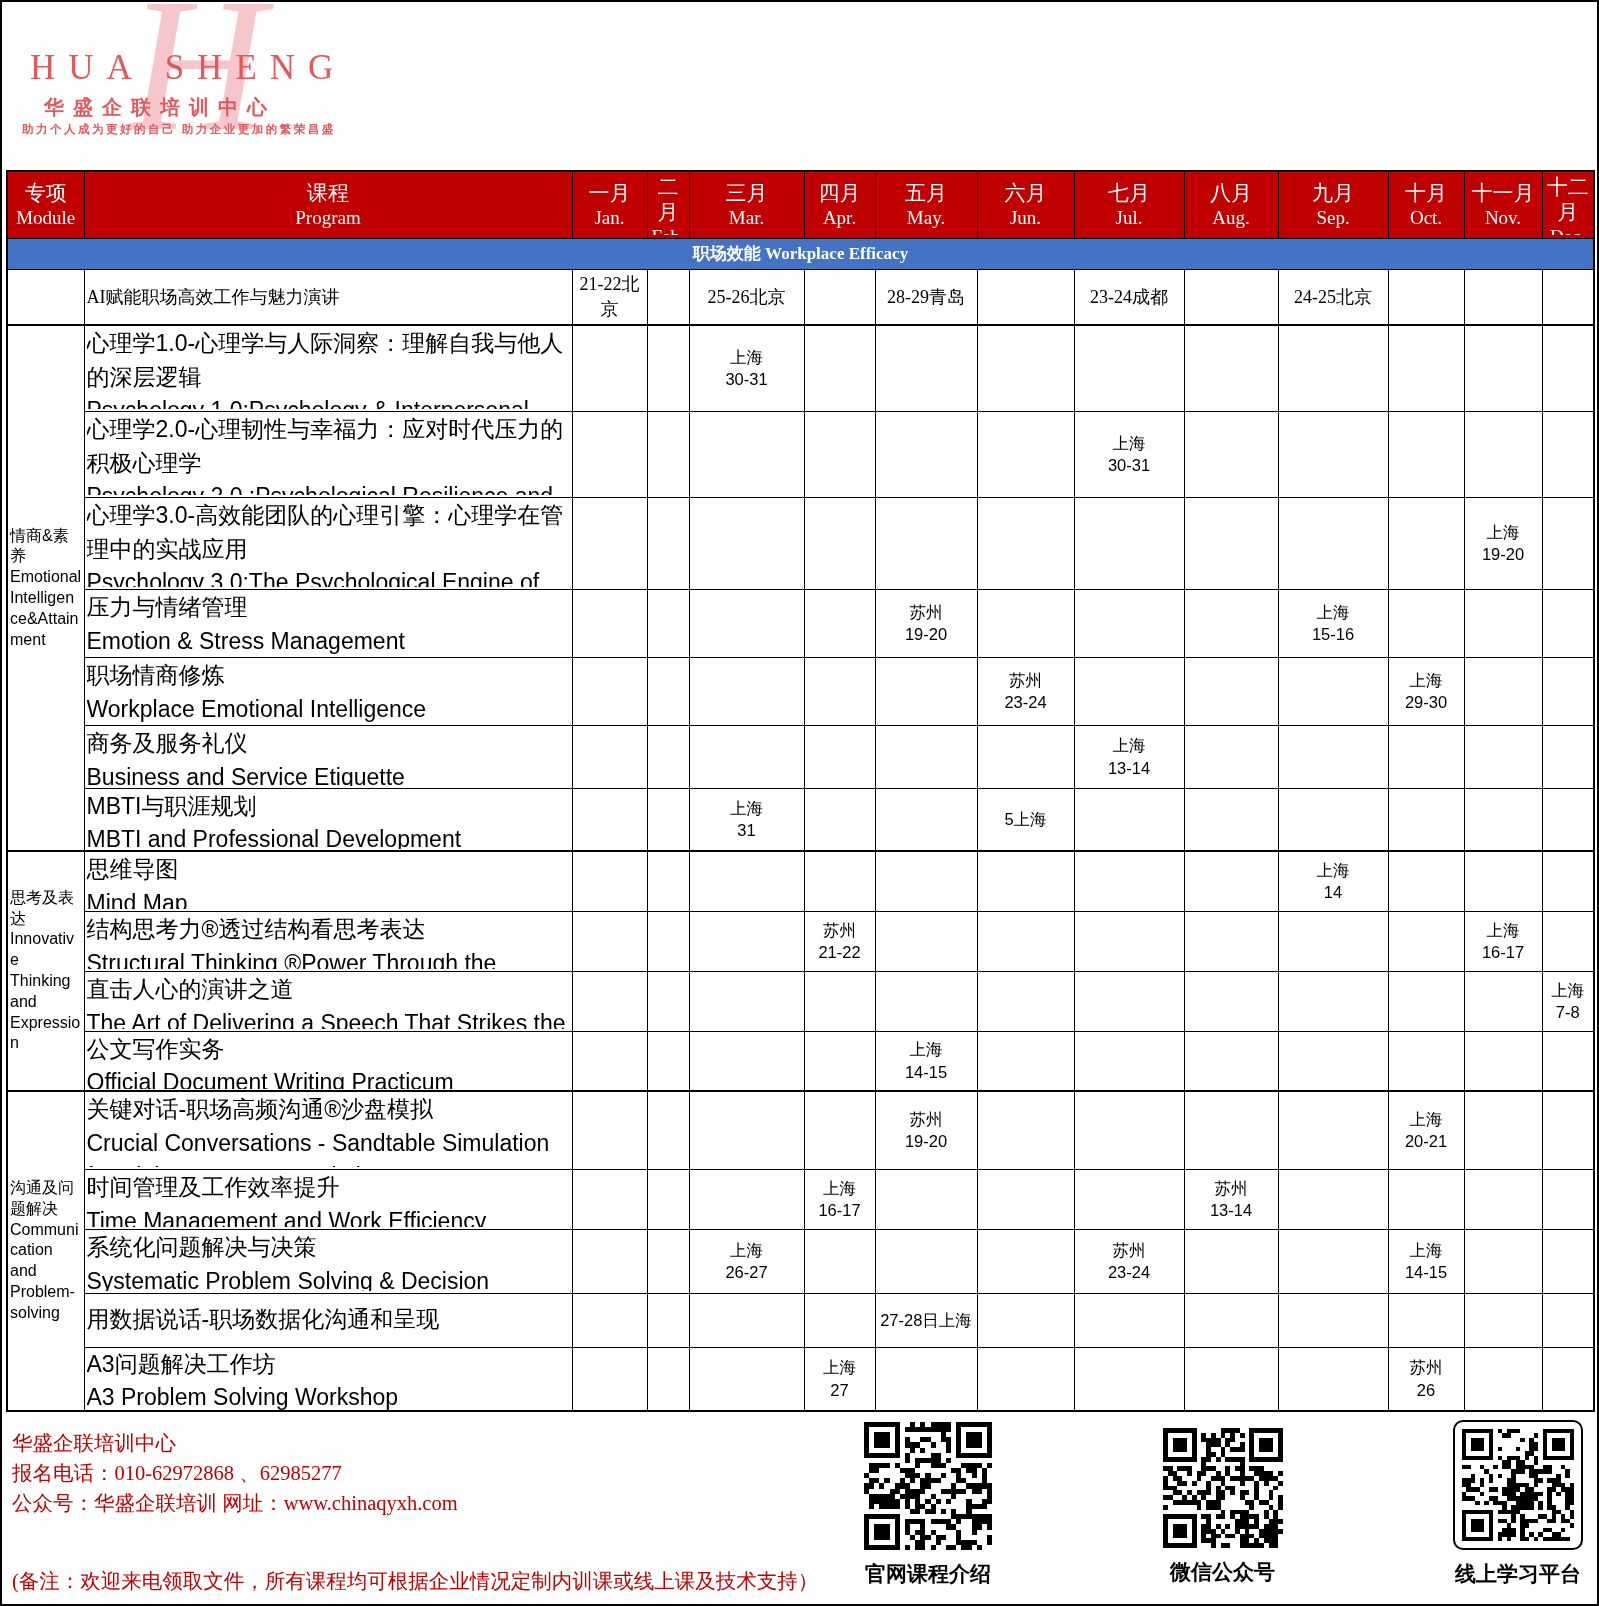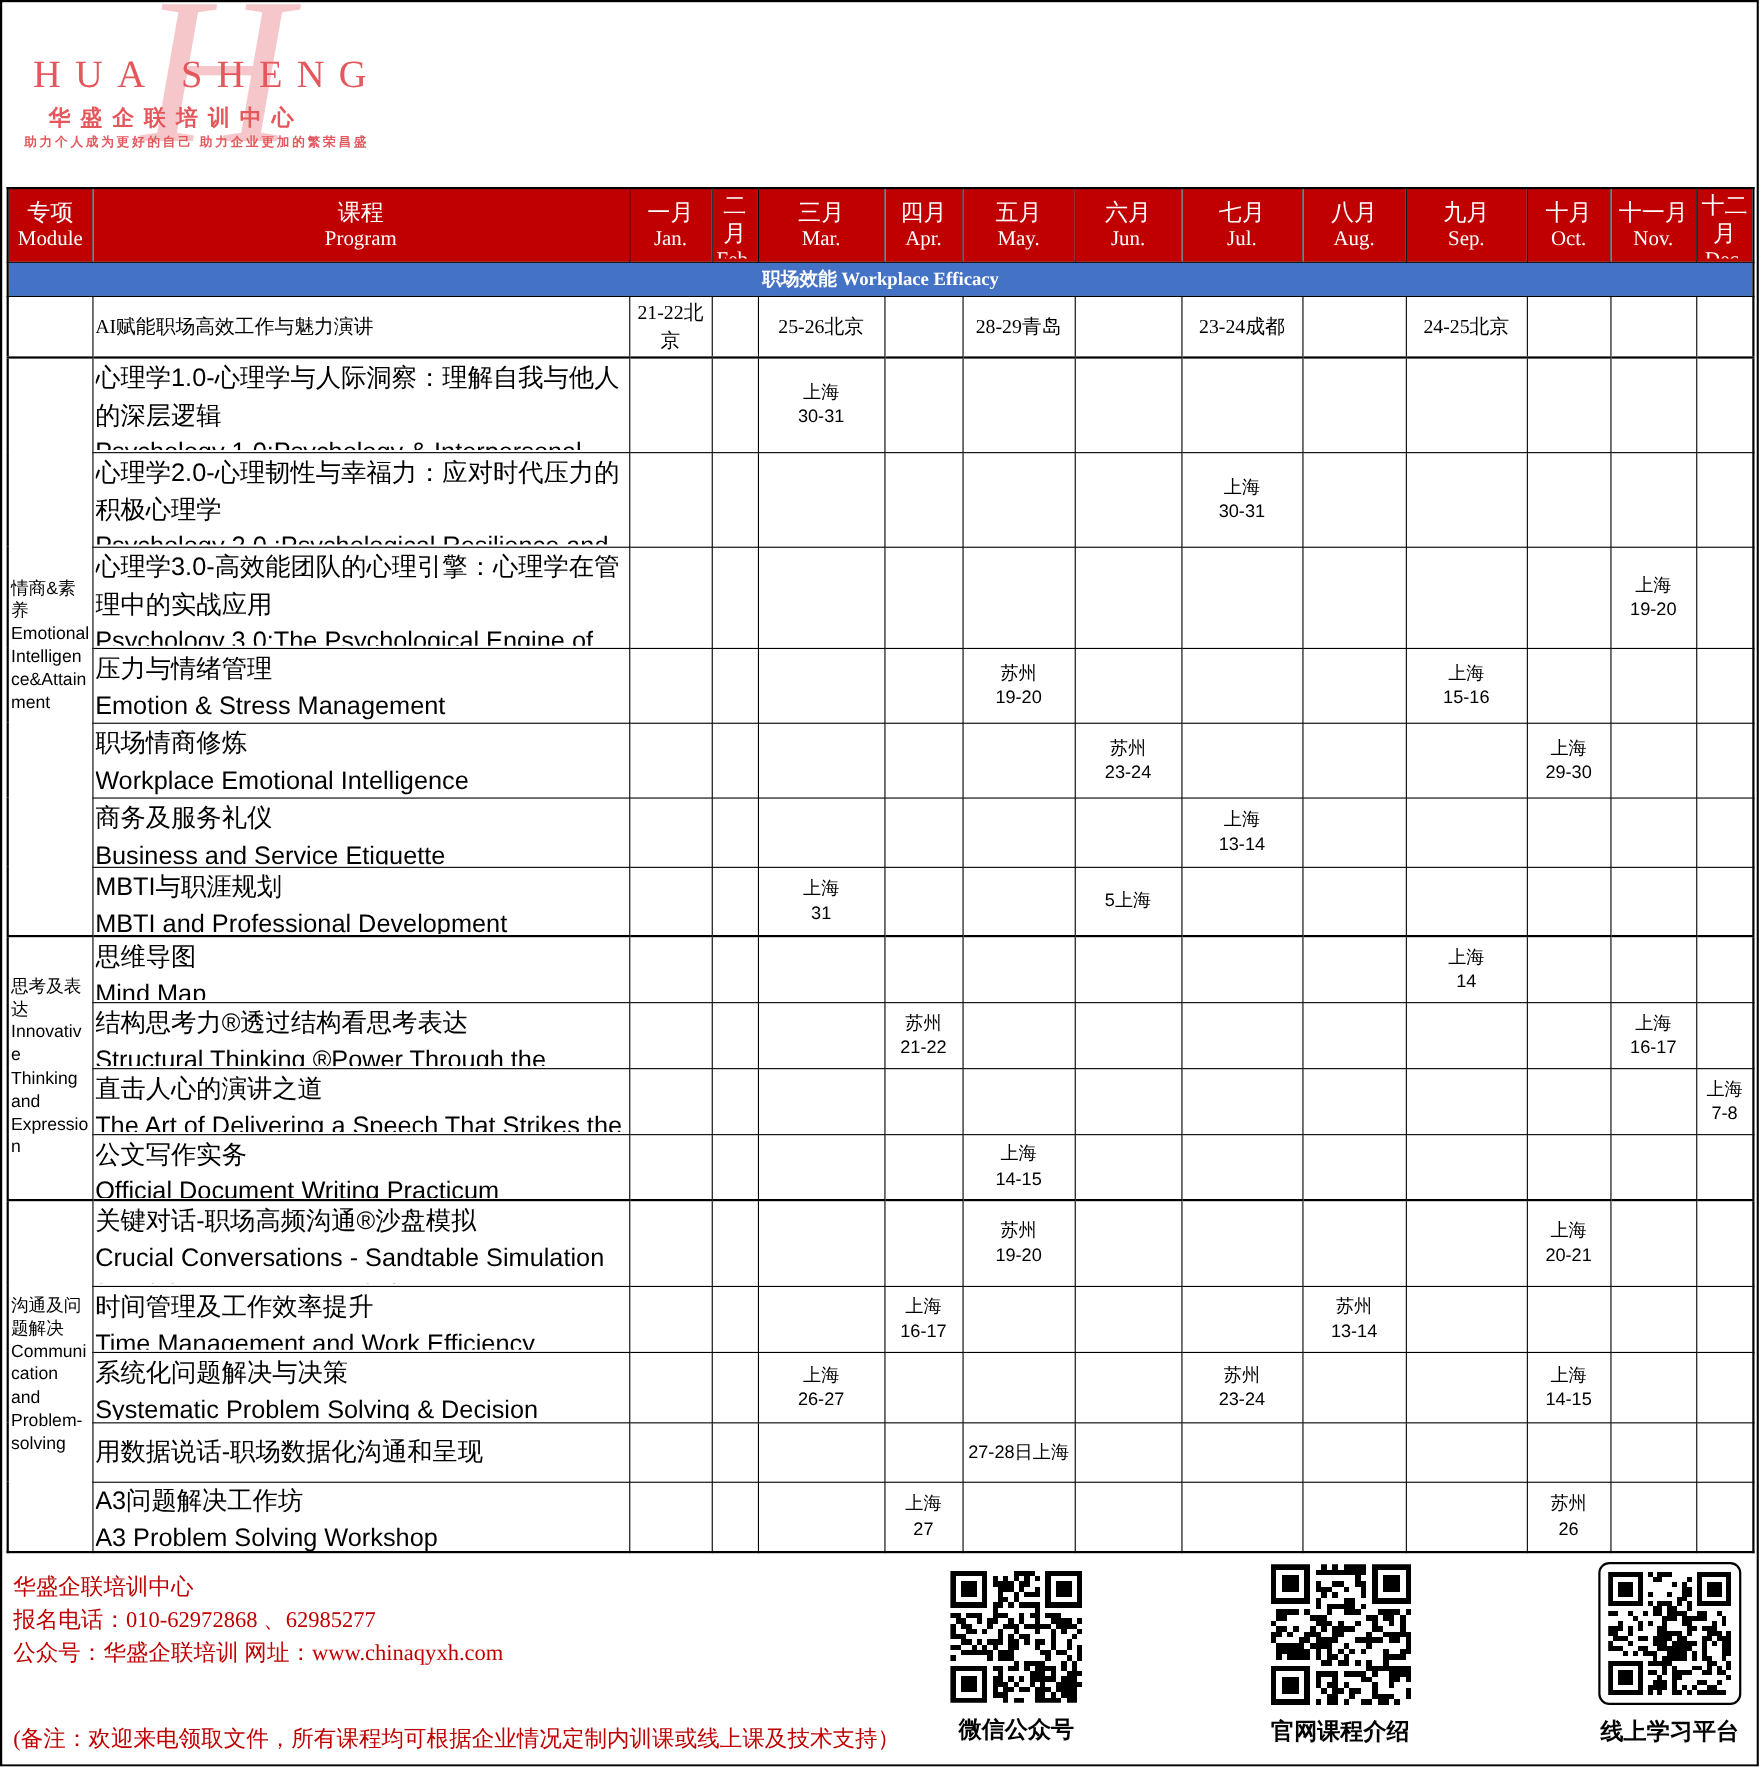--- a/index.html
+++ b/index.html
@@ -471,20 +471,251 @@
   </table>
 
   <div class="foot">
     <div class="foot-text">
       <div>华盛企联培训中心</div>
       <div>报名电话：010-62972868 、62985277</div>
       <div>公众号：华盛企联培训 网址：www.chinaqyxh.com</div>
       <div class="note">(备注：欢迎来电领取文件，所有课程均可根据企业情况定制内训课或线上课及技术支持）</div>
     </div>
     <div class="qrrow">
+      <div class="qrblk">
+        <div class="qr"><svg viewBox="0 0 25 25" width="100%" height="100%" shape-rendering="crispEdges">
+              <rect x="9" y="0" width="1" height="1" fill="#000"></rect>
+              <rect x="11" y="0" width="1" height="1" fill="#000"></rect>
+              <rect x="13" y="0" width="1" height="1" fill="#000"></rect>
+              <rect x="14" y="0" width="1" height="1" fill="#000"></rect>
+              <rect x="15" y="0" width="1" height="1" fill="#000"></rect>
+              <rect x="16" y="0" width="1" height="1" fill="#000"></rect>
+              <rect x="8" y="1" width="1" height="1" fill="#000"></rect>
+              <rect x="9" y="1" width="1" height="1" fill="#000"></rect>
+              <rect x="10" y="1" width="1" height="1" fill="#000"></rect>
+              <rect x="11" y="1" width="1" height="1" fill="#000"></rect>
+              <rect x="12" y="1" width="1" height="1" fill="#000"></rect>
+              <rect x="13" y="1" width="1" height="1" fill="#000"></rect>
+              <rect x="14" y="1" width="1" height="1" fill="#000"></rect>
+              <rect x="15" y="1" width="1" height="1" fill="#000"></rect>
+              <rect x="16" y="1" width="1" height="1" fill="#000"></rect>
+              <rect x="15" y="2" width="1" height="1" fill="#000"></rect>
+              <rect x="8" y="3" width="1" height="1" fill="#000"></rect>
+              <rect x="11" y="3" width="1" height="1" fill="#000"></rect>
+              <rect x="12" y="3" width="1" height="1" fill="#000"></rect>
+              <rect x="15" y="3" width="1" height="1" fill="#000"></rect>
+              <rect x="16" y="3" width="1" height="1" fill="#000"></rect>
+              <rect x="8" y="4" width="1" height="1" fill="#000"></rect>
+              <rect x="9" y="4" width="1" height="1" fill="#000"></rect>
+              <rect x="10" y="4" width="1" height="1" fill="#000"></rect>
+              <rect x="13" y="4" width="1" height="1" fill="#000"></rect>
+              <rect x="16" y="4" width="1" height="1" fill="#000"></rect>
+              <rect x="9" y="5" width="1" height="1" fill="#000"></rect>
+              <rect x="11" y="5" width="1" height="1" fill="#000"></rect>
+              <rect x="16" y="5" width="1" height="1" fill="#000"></rect>
+              <rect x="8" y="6" width="1" height="1" fill="#000"></rect>
+              <rect x="13" y="6" width="1" height="1" fill="#000"></rect>
+              <rect x="14" y="6" width="1" height="1" fill="#000"></rect>
+              <rect x="8" y="7" width="1" height="1" fill="#000"></rect>
+              <rect x="10" y="7" width="1" height="1" fill="#000"></rect>
+              <rect x="11" y="7" width="1" height="1" fill="#000"></rect>
+              <rect x="12" y="7" width="1" height="1" fill="#000"></rect>
+              <rect x="13" y="7" width="1" height="1" fill="#000"></rect>
+              <rect x="14" y="7" width="1" height="1" fill="#000"></rect>
+              <rect x="16" y="7" width="1" height="1" fill="#000"></rect>
+              <rect x="1" y="8" width="1" height="1" fill="#000"></rect>
+              <rect x="2" y="8" width="1" height="1" fill="#000"></rect>
+              <rect x="3" y="8" width="1" height="1" fill="#000"></rect>
+              <rect x="4" y="8" width="1" height="1" fill="#000"></rect>
+              <rect x="6" y="8" width="1" height="1" fill="#000"></rect>
+              <rect x="10" y="8" width="1" height="1" fill="#000"></rect>
+              <rect x="13" y="8" width="1" height="1" fill="#000"></rect>
+              <rect x="14" y="8" width="1" height="1" fill="#000"></rect>
+              <rect x="15" y="8" width="1" height="1" fill="#000"></rect>
+              <rect x="19" y="8" width="1" height="1" fill="#000"></rect>
+              <rect x="20" y="8" width="1" height="1" fill="#000"></rect>
+              <rect x="21" y="8" width="1" height="1" fill="#000"></rect>
+              <rect x="22" y="8" width="1" height="1" fill="#000"></rect>
+              <rect x="24" y="8" width="1" height="1" fill="#000"></rect>
+              <rect x="1" y="9" width="1" height="1" fill="#000"></rect>
+              <rect x="2" y="9" width="1" height="1" fill="#000"></rect>
+              <rect x="7" y="9" width="1" height="1" fill="#000"></rect>
+              <rect x="8" y="9" width="1" height="1" fill="#000"></rect>
+              <rect x="9" y="9" width="1" height="1" fill="#000"></rect>
+              <rect x="17" y="9" width="1" height="1" fill="#000"></rect>
+              <rect x="18" y="9" width="1" height="1" fill="#000"></rect>
+              <rect x="20" y="9" width="1" height="1" fill="#000"></rect>
+              <rect x="21" y="9" width="1" height="1" fill="#000"></rect>
+              <rect x="23" y="9" width="1" height="1" fill="#000"></rect>
+              <rect x="0" y="10" width="1" height="1" fill="#000"></rect>
+              <rect x="8" y="10" width="1" height="1" fill="#000"></rect>
+              <rect x="9" y="10" width="1" height="1" fill="#000"></rect>
+              <rect x="10" y="10" width="1" height="1" fill="#000"></rect>
+              <rect x="12" y="10" width="1" height="1" fill="#000"></rect>
+              <rect x="15" y="10" width="1" height="1" fill="#000"></rect>
+              <rect x="18" y="10" width="1" height="1" fill="#000"></rect>
+              <rect x="21" y="10" width="1" height="1" fill="#000"></rect>
+              <rect x="23" y="10" width="1" height="1" fill="#000"></rect>
+              <rect x="1" y="11" width="1" height="1" fill="#000"></rect>
+              <rect x="2" y="11" width="1" height="1" fill="#000"></rect>
+              <rect x="4" y="11" width="1" height="1" fill="#000"></rect>
+              <rect x="7" y="11" width="1" height="1" fill="#000"></rect>
+              <rect x="9" y="11" width="1" height="1" fill="#000"></rect>
+              <rect x="11" y="11" width="1" height="1" fill="#000"></rect>
+              <rect x="12" y="11" width="1" height="1" fill="#000"></rect>
+              <rect x="13" y="11" width="1" height="1" fill="#000"></rect>
+              <rect x="14" y="11" width="1" height="1" fill="#000"></rect>
+              <rect x="18" y="11" width="1" height="1" fill="#000"></rect>
+              <rect x="19" y="11" width="1" height="1" fill="#000"></rect>
+              <rect x="23" y="11" width="1" height="1" fill="#000"></rect>
+              <rect x="0" y="12" width="1" height="1" fill="#000"></rect>
+              <rect x="1" y="12" width="1" height="1" fill="#000"></rect>
+              <rect x="3" y="12" width="1" height="1" fill="#000"></rect>
+              <rect x="6" y="12" width="1" height="1" fill="#000"></rect>
+              <rect x="7" y="12" width="1" height="1" fill="#000"></rect>
+              <rect x="8" y="12" width="1" height="1" fill="#000"></rect>
+              <rect x="11" y="12" width="1" height="1" fill="#000"></rect>
+              <rect x="12" y="12" width="1" height="1" fill="#000"></rect>
+              <rect x="17" y="12" width="1" height="1" fill="#000"></rect>
+              <rect x="20" y="12" width="1" height="1" fill="#000"></rect>
+              <rect x="21" y="12" width="1" height="1" fill="#000"></rect>
+              <rect x="22" y="12" width="1" height="1" fill="#000"></rect>
+              <rect x="23" y="12" width="1" height="1" fill="#000"></rect>
+              <rect x="24" y="12" width="1" height="1" fill="#000"></rect>
+              <rect x="0" y="13" width="1" height="1" fill="#000"></rect>
+              <rect x="5" y="13" width="1" height="1" fill="#000"></rect>
+              <rect x="6" y="13" width="1" height="1" fill="#000"></rect>
+              <rect x="8" y="13" width="1" height="1" fill="#000"></rect>
+              <rect x="9" y="13" width="1" height="1" fill="#000"></rect>
+              <rect x="10" y="13" width="1" height="1" fill="#000"></rect>
+              <rect x="11" y="13" width="1" height="1" fill="#000"></rect>
+              <rect x="15" y="13" width="1" height="1" fill="#000"></rect>
+              <rect x="16" y="13" width="1" height="1" fill="#000"></rect>
+              <rect x="17" y="13" width="1" height="1" fill="#000"></rect>
+              <rect x="18" y="13" width="1" height="1" fill="#000"></rect>
+              <rect x="19" y="13" width="1" height="1" fill="#000"></rect>
+              <rect x="21" y="13" width="1" height="1" fill="#000"></rect>
+              <rect x="22" y="13" width="1" height="1" fill="#000"></rect>
+              <rect x="24" y="13" width="1" height="1" fill="#000"></rect>
+              <rect x="1" y="14" width="1" height="1" fill="#000"></rect>
+              <rect x="2" y="14" width="1" height="1" fill="#000"></rect>
+              <rect x="3" y="14" width="1" height="1" fill="#000"></rect>
+              <rect x="4" y="14" width="1" height="1" fill="#000"></rect>
+              <rect x="5" y="14" width="1" height="1" fill="#000"></rect>
+              <rect x="7" y="14" width="1" height="1" fill="#000"></rect>
+              <rect x="8" y="14" width="1" height="1" fill="#000"></rect>
+              <rect x="9" y="14" width="1" height="1" fill="#000"></rect>
+              <rect x="10" y="14" width="1" height="1" fill="#000"></rect>
+              <rect x="13" y="14" width="1" height="1" fill="#000"></rect>
+              <rect x="17" y="14" width="1" height="1" fill="#000"></rect>
+              <rect x="24" y="14" width="1" height="1" fill="#000"></rect>
+              <rect x="1" y="15" width="1" height="1" fill="#000"></rect>
+              <rect x="2" y="15" width="1" height="1" fill="#000"></rect>
+              <rect x="3" y="15" width="1" height="1" fill="#000"></rect>
+              <rect x="4" y="15" width="1" height="1" fill="#000"></rect>
+              <rect x="5" y="15" width="1" height="1" fill="#000"></rect>
+              <rect x="6" y="15" width="1" height="1" fill="#000"></rect>
+              <rect x="8" y="15" width="1" height="1" fill="#000"></rect>
+              <rect x="10" y="15" width="1" height="1" fill="#000"></rect>
+              <rect x="12" y="15" width="1" height="1" fill="#000"></rect>
+              <rect x="14" y="15" width="1" height="1" fill="#000"></rect>
+              <rect x="16" y="15" width="1" height="1" fill="#000"></rect>
+              <rect x="20" y="15" width="1" height="1" fill="#000"></rect>
+              <rect x="23" y="15" width="1" height="1" fill="#000"></rect>
+              <rect x="24" y="15" width="1" height="1" fill="#000"></rect>
+              <rect x="1" y="16" width="1" height="1" fill="#000"></rect>
+              <rect x="3" y="16" width="1" height="1" fill="#000"></rect>
+              <rect x="4" y="16" width="1" height="1" fill="#000"></rect>
+              <rect x="5" y="16" width="1" height="1" fill="#000"></rect>
+              <rect x="6" y="16" width="1" height="1" fill="#000"></rect>
+              <rect x="8" y="16" width="1" height="1" fill="#000"></rect>
+              <rect x="10" y="16" width="1" height="1" fill="#000"></rect>
+              <rect x="11" y="16" width="1" height="1" fill="#000"></rect>
+              <rect x="13" y="16" width="1" height="1" fill="#000"></rect>
+              <rect x="20" y="16" width="1" height="1" fill="#000"></rect>
+              <rect x="21" y="16" width="1" height="1" fill="#000"></rect>
+              <rect x="22" y="16" width="1" height="1" fill="#000"></rect>
+              <rect x="23" y="16" width="1" height="1" fill="#000"></rect>
+              <rect x="9" y="17" width="1" height="1" fill="#000"></rect>
+              <rect x="10" y="17" width="1" height="1" fill="#000"></rect>
+              <rect x="12" y="17" width="1" height="1" fill="#000"></rect>
+              <rect x="13" y="17" width="1" height="1" fill="#000"></rect>
+              <rect x="15" y="17" width="1" height="1" fill="#000"></rect>
+              <rect x="17" y="17" width="1" height="1" fill="#000"></rect>
+              <rect x="20" y="17" width="1" height="1" fill="#000"></rect>
+              <rect x="17" y="18" width="1" height="1" fill="#000"></rect>
+              <rect x="18" y="18" width="1" height="1" fill="#000"></rect>
+              <rect x="19" y="18" width="1" height="1" fill="#000"></rect>
+              <rect x="20" y="18" width="1" height="1" fill="#000"></rect>
+              <rect x="21" y="18" width="1" height="1" fill="#000"></rect>
+              <rect x="22" y="18" width="1" height="1" fill="#000"></rect>
+              <rect x="23" y="18" width="1" height="1" fill="#000"></rect>
+              <rect x="24" y="18" width="1" height="1" fill="#000"></rect>
+              <rect x="8" y="19" width="1" height="1" fill="#000"></rect>
+              <rect x="9" y="19" width="1" height="1" fill="#000"></rect>
+              <rect x="10" y="19" width="1" height="1" fill="#000"></rect>
+              <rect x="11" y="19" width="1" height="1" fill="#000"></rect>
+              <rect x="13" y="19" width="1" height="1" fill="#000"></rect>
+              <rect x="14" y="19" width="1" height="1" fill="#000"></rect>
+              <rect x="15" y="19" width="1" height="1" fill="#000"></rect>
+              <rect x="16" y="19" width="1" height="1" fill="#000"></rect>
+              <rect x="18" y="19" width="1" height="1" fill="#000"></rect>
+              <rect x="21" y="19" width="1" height="1" fill="#000"></rect>
+              <rect x="22" y="19" width="1" height="1" fill="#000"></rect>
+              <rect x="23" y="19" width="1" height="1" fill="#000"></rect>
+              <rect x="24" y="19" width="1" height="1" fill="#000"></rect>
+              <rect x="8" y="20" width="1" height="1" fill="#000"></rect>
+              <rect x="11" y="20" width="1" height="1" fill="#000"></rect>
+              <rect x="16" y="20" width="1" height="1" fill="#000"></rect>
+              <rect x="17" y="20" width="1" height="1" fill="#000"></rect>
+              <rect x="21" y="20" width="1" height="1" fill="#000"></rect>
+              <rect x="22" y="20" width="1" height="1" fill="#000"></rect>
+              <rect x="24" y="20" width="1" height="1" fill="#000"></rect>
+              <rect x="8" y="21" width="1" height="1" fill="#000"></rect>
+              <rect x="10" y="21" width="1" height="1" fill="#000"></rect>
+              <rect x="11" y="21" width="1" height="1" fill="#000"></rect>
+              <rect x="13" y="21" width="1" height="1" fill="#000"></rect>
+              <rect x="18" y="21" width="1" height="1" fill="#000"></rect>
+              <rect x="21" y="21" width="1" height="1" fill="#000"></rect>
+              <rect x="9" y="22" width="1" height="1" fill="#000"></rect>
+              <rect x="11" y="22" width="1" height="1" fill="#000"></rect>
+              <rect x="12" y="22" width="1" height="1" fill="#000"></rect>
+              <rect x="14" y="22" width="1" height="1" fill="#000"></rect>
+              <rect x="15" y="22" width="1" height="1" fill="#000"></rect>
+              <rect x="18" y="22" width="1" height="1" fill="#000"></rect>
+              <rect x="24" y="22" width="1" height="1" fill="#000"></rect>
+              <rect x="10" y="23" width="1" height="1" fill="#000"></rect>
+              <rect x="11" y="23" width="1" height="1" fill="#000"></rect>
+              <rect x="14" y="23" width="1" height="1" fill="#000"></rect>
+              <rect x="18" y="23" width="1" height="1" fill="#000"></rect>
+              <rect x="19" y="23" width="1" height="1" fill="#000"></rect>
+              <rect x="20" y="23" width="1" height="1" fill="#000"></rect>
+              <rect x="21" y="23" width="1" height="1" fill="#000"></rect>
+              <rect x="24" y="23" width="1" height="1" fill="#000"></rect>
+              <rect x="8" y="24" width="1" height="1" fill="#000"></rect>
+              <rect x="10" y="24" width="1" height="1" fill="#000"></rect>
+              <rect x="11" y="24" width="1" height="1" fill="#000"></rect>
+              <rect x="13" y="24" width="1" height="1" fill="#000"></rect>
+              <rect x="16" y="24" width="1" height="1" fill="#000"></rect>
+              <rect x="17" y="24" width="1" height="1" fill="#000"></rect>
+              <rect x="19" y="24" width="1" height="1" fill="#000"></rect>
+              <rect x="20" y="24" width="1" height="1" fill="#000"></rect>
+              <rect x="22" y="24" width="1" height="1" fill="#000"></rect>
+              <rect x="0" y="0" width="7" height="7" fill="#000"></rect>
+              <rect x="1" y="1" width="5" height="5" fill="#fff"></rect>
+              <rect x="2" y="2" width="3" height="3" fill="#000"></rect>
+              <rect x="18" y="0" width="7" height="7" fill="#000"></rect>
+              <rect x="19" y="1" width="5" height="5" fill="#fff"></rect>
+              <rect x="20" y="2" width="3" height="3" fill="#000"></rect>
+              <rect x="0" y="18" width="7" height="7" fill="#000"></rect>
+              <rect x="1" y="19" width="5" height="5" fill="#fff"></rect>
+              <rect x="2" y="20" width="3" height="3" fill="#000"></rect>
+            </svg></div>
+        <div class="qrlabel">官网课程介绍</div>
+      </div>
       <div class="qrblk small">
         <div class="qr"><svg viewBox="0 0 25 25" width="100%" height="100%" shape-rendering="crispEdges">
               <rect x="12" y="0" width="1" height="1" fill="#000"></rect>
               <rect x="13" y="0" width="1" height="1" fill="#000"></rect>
               <rect x="14" y="0" width="1" height="1" fill="#000"></rect>
               <rect x="15" y="0" width="1" height="1" fill="#000"></rect>
               <rect x="8" y="1" width="1" height="1" fill="#000"></rect>
               <rect x="10" y="1" width="1" height="1" fill="#000"></rect>
               <rect x="12" y="1" width="1" height="1" fill="#000"></rect>
               <rect x="14" y="1" width="1" height="1" fill="#000"></rect>
@@ -711,251 +942,20 @@
               <rect x="18" y="0" width="7" height="7" fill="#000"></rect>
               <rect x="19" y="1" width="5" height="5" fill="#fff"></rect>
               <rect x="20" y="2" width="3" height="3" fill="#000"></rect>
               <rect x="0" y="18" width="7" height="7" fill="#000"></rect>
               <rect x="1" y="19" width="5" height="5" fill="#fff"></rect>
               <rect x="2" y="20" width="3" height="3" fill="#000"></rect>
             </svg></div>
         <div class="qrlabel">微信公众号</div>
       </div>
       <div class="qrblk">
-        <div class="qr"><svg viewBox="0 0 25 25" width="100%" height="100%" shape-rendering="crispEdges">
-              <rect x="9" y="0" width="1" height="1" fill="#000"></rect>
-              <rect x="11" y="0" width="1" height="1" fill="#000"></rect>
-              <rect x="13" y="0" width="1" height="1" fill="#000"></rect>
-              <rect x="14" y="0" width="1" height="1" fill="#000"></rect>
-              <rect x="15" y="0" width="1" height="1" fill="#000"></rect>
-              <rect x="16" y="0" width="1" height="1" fill="#000"></rect>
-              <rect x="8" y="1" width="1" height="1" fill="#000"></rect>
-              <rect x="9" y="1" width="1" height="1" fill="#000"></rect>
-              <rect x="10" y="1" width="1" height="1" fill="#000"></rect>
-              <rect x="11" y="1" width="1" height="1" fill="#000"></rect>
-              <rect x="12" y="1" width="1" height="1" fill="#000"></rect>
-              <rect x="13" y="1" width="1" height="1" fill="#000"></rect>
-              <rect x="14" y="1" width="1" height="1" fill="#000"></rect>
-              <rect x="15" y="1" width="1" height="1" fill="#000"></rect>
-              <rect x="16" y="1" width="1" height="1" fill="#000"></rect>
-              <rect x="15" y="2" width="1" height="1" fill="#000"></rect>
-              <rect x="8" y="3" width="1" height="1" fill="#000"></rect>
-              <rect x="11" y="3" width="1" height="1" fill="#000"></rect>
-              <rect x="12" y="3" width="1" height="1" fill="#000"></rect>
-              <rect x="15" y="3" width="1" height="1" fill="#000"></rect>
-              <rect x="16" y="3" width="1" height="1" fill="#000"></rect>
-              <rect x="8" y="4" width="1" height="1" fill="#000"></rect>
-              <rect x="9" y="4" width="1" height="1" fill="#000"></rect>
-              <rect x="10" y="4" width="1" height="1" fill="#000"></rect>
-              <rect x="13" y="4" width="1" height="1" fill="#000"></rect>
-              <rect x="16" y="4" width="1" height="1" fill="#000"></rect>
-              <rect x="9" y="5" width="1" height="1" fill="#000"></rect>
-              <rect x="11" y="5" width="1" height="1" fill="#000"></rect>
-              <rect x="16" y="5" width="1" height="1" fill="#000"></rect>
-              <rect x="8" y="6" width="1" height="1" fill="#000"></rect>
-              <rect x="13" y="6" width="1" height="1" fill="#000"></rect>
-              <rect x="14" y="6" width="1" height="1" fill="#000"></rect>
-              <rect x="8" y="7" width="1" height="1" fill="#000"></rect>
-              <rect x="10" y="7" width="1" height="1" fill="#000"></rect>
-              <rect x="11" y="7" width="1" height="1" fill="#000"></rect>
-              <rect x="12" y="7" width="1" height="1" fill="#000"></rect>
-              <rect x="13" y="7" width="1" height="1" fill="#000"></rect>
-              <rect x="14" y="7" width="1" height="1" fill="#000"></rect>
-              <rect x="16" y="7" width="1" height="1" fill="#000"></rect>
-              <rect x="1" y="8" width="1" height="1" fill="#000"></rect>
-              <rect x="2" y="8" width="1" height="1" fill="#000"></rect>
-              <rect x="3" y="8" width="1" height="1" fill="#000"></rect>
-              <rect x="4" y="8" width="1" height="1" fill="#000"></rect>
-              <rect x="6" y="8" width="1" height="1" fill="#000"></rect>
-              <rect x="10" y="8" width="1" height="1" fill="#000"></rect>
-              <rect x="13" y="8" width="1" height="1" fill="#000"></rect>
-              <rect x="14" y="8" width="1" height="1" fill="#000"></rect>
-              <rect x="15" y="8" width="1" height="1" fill="#000"></rect>
-              <rect x="19" y="8" width="1" height="1" fill="#000"></rect>
-              <rect x="20" y="8" width="1" height="1" fill="#000"></rect>
-              <rect x="21" y="8" width="1" height="1" fill="#000"></rect>
-              <rect x="22" y="8" width="1" height="1" fill="#000"></rect>
-              <rect x="24" y="8" width="1" height="1" fill="#000"></rect>
-              <rect x="1" y="9" width="1" height="1" fill="#000"></rect>
-              <rect x="2" y="9" width="1" height="1" fill="#000"></rect>
-              <rect x="7" y="9" width="1" height="1" fill="#000"></rect>
-              <rect x="8" y="9" width="1" height="1" fill="#000"></rect>
-              <rect x="9" y="9" width="1" height="1" fill="#000"></rect>
-              <rect x="17" y="9" width="1" height="1" fill="#000"></rect>
-              <rect x="18" y="9" width="1" height="1" fill="#000"></rect>
-              <rect x="20" y="9" width="1" height="1" fill="#000"></rect>
-              <rect x="21" y="9" width="1" height="1" fill="#000"></rect>
-              <rect x="23" y="9" width="1" height="1" fill="#000"></rect>
-              <rect x="0" y="10" width="1" height="1" fill="#000"></rect>
-              <rect x="8" y="10" width="1" height="1" fill="#000"></rect>
-              <rect x="9" y="10" width="1" height="1" fill="#000"></rect>
-              <rect x="10" y="10" width="1" height="1" fill="#000"></rect>
-              <rect x="12" y="10" width="1" height="1" fill="#000"></rect>
-              <rect x="15" y="10" width="1" height="1" fill="#000"></rect>
-              <rect x="18" y="10" width="1" height="1" fill="#000"></rect>
-              <rect x="21" y="10" width="1" height="1" fill="#000"></rect>
-              <rect x="23" y="10" width="1" height="1" fill="#000"></rect>
-              <rect x="1" y="11" width="1" height="1" fill="#000"></rect>
-              <rect x="2" y="11" width="1" height="1" fill="#000"></rect>
-              <rect x="4" y="11" width="1" height="1" fill="#000"></rect>
-              <rect x="7" y="11" width="1" height="1" fill="#000"></rect>
-              <rect x="9" y="11" width="1" height="1" fill="#000"></rect>
-              <rect x="11" y="11" width="1" height="1" fill="#000"></rect>
-              <rect x="12" y="11" width="1" height="1" fill="#000"></rect>
-              <rect x="13" y="11" width="1" height="1" fill="#000"></rect>
-              <rect x="14" y="11" width="1" height="1" fill="#000"></rect>
-              <rect x="18" y="11" width="1" height="1" fill="#000"></rect>
-              <rect x="19" y="11" width="1" height="1" fill="#000"></rect>
-              <rect x="23" y="11" width="1" height="1" fill="#000"></rect>
-              <rect x="0" y="12" width="1" height="1" fill="#000"></rect>
-              <rect x="1" y="12" width="1" height="1" fill="#000"></rect>
-              <rect x="3" y="12" width="1" height="1" fill="#000"></rect>
-              <rect x="6" y="12" width="1" height="1" fill="#000"></rect>
-              <rect x="7" y="12" width="1" height="1" fill="#000"></rect>
-              <rect x="8" y="12" width="1" height="1" fill="#000"></rect>
-              <rect x="11" y="12" width="1" height="1" fill="#000"></rect>
-              <rect x="12" y="12" width="1" height="1" fill="#000"></rect>
-              <rect x="17" y="12" width="1" height="1" fill="#000"></rect>
-              <rect x="20" y="12" width="1" height="1" fill="#000"></rect>
-              <rect x="21" y="12" width="1" height="1" fill="#000"></rect>
-              <rect x="22" y="12" width="1" height="1" fill="#000"></rect>
-              <rect x="23" y="12" width="1" height="1" fill="#000"></rect>
-              <rect x="24" y="12" width="1" height="1" fill="#000"></rect>
-              <rect x="0" y="13" width="1" height="1" fill="#000"></rect>
-              <rect x="5" y="13" width="1" height="1" fill="#000"></rect>
-              <rect x="6" y="13" width="1" height="1" fill="#000"></rect>
-              <rect x="8" y="13" width="1" height="1" fill="#000"></rect>
-              <rect x="9" y="13" width="1" height="1" fill="#000"></rect>
-              <rect x="10" y="13" width="1" height="1" fill="#000"></rect>
-              <rect x="11" y="13" width="1" height="1" fill="#000"></rect>
-              <rect x="15" y="13" width="1" height="1" fill="#000"></rect>
-              <rect x="16" y="13" width="1" height="1" fill="#000"></rect>
-              <rect x="17" y="13" width="1" height="1" fill="#000"></rect>
-              <rect x="18" y="13" width="1" height="1" fill="#000"></rect>
-              <rect x="19" y="13" width="1" height="1" fill="#000"></rect>
-              <rect x="21" y="13" width="1" height="1" fill="#000"></rect>
-              <rect x="22" y="13" width="1" height="1" fill="#000"></rect>
-              <rect x="24" y="13" width="1" height="1" fill="#000"></rect>
-              <rect x="1" y="14" width="1" height="1" fill="#000"></rect>
-              <rect x="2" y="14" width="1" height="1" fill="#000"></rect>
-              <rect x="3" y="14" width="1" height="1" fill="#000"></rect>
-              <rect x="4" y="14" width="1" height="1" fill="#000"></rect>
-              <rect x="5" y="14" width="1" height="1" fill="#000"></rect>
-              <rect x="7" y="14" width="1" height="1" fill="#000"></rect>
-              <rect x="8" y="14" width="1" height="1" fill="#000"></rect>
-              <rect x="9" y="14" width="1" height="1" fill="#000"></rect>
-              <rect x="10" y="14" width="1" height="1" fill="#000"></rect>
-              <rect x="13" y="14" width="1" height="1" fill="#000"></rect>
-              <rect x="17" y="14" width="1" height="1" fill="#000"></rect>
-              <rect x="24" y="14" width="1" height="1" fill="#000"></rect>
-              <rect x="1" y="15" width="1" height="1" fill="#000"></rect>
-              <rect x="2" y="15" width="1" height="1" fill="#000"></rect>
-              <rect x="3" y="15" width="1" height="1" fill="#000"></rect>
-              <rect x="4" y="15" width="1" height="1" fill="#000"></rect>
-              <rect x="5" y="15" width="1" height="1" fill="#000"></rect>
-              <rect x="6" y="15" width="1" height="1" fill="#000"></rect>
-              <rect x="8" y="15" width="1" height="1" fill="#000"></rect>
-              <rect x="10" y="15" width="1" height="1" fill="#000"></rect>
-              <rect x="12" y="15" width="1" height="1" fill="#000"></rect>
-              <rect x="14" y="15" width="1" height="1" fill="#000"></rect>
-              <rect x="16" y="15" width="1" height="1" fill="#000"></rect>
-              <rect x="20" y="15" width="1" height="1" fill="#000"></rect>
-              <rect x="23" y="15" width="1" height="1" fill="#000"></rect>
-              <rect x="24" y="15" width="1" height="1" fill="#000"></rect>
-              <rect x="1" y="16" width="1" height="1" fill="#000"></rect>
-              <rect x="3" y="16" width="1" height="1" fill="#000"></rect>
-              <rect x="4" y="16" width="1" height="1" fill="#000"></rect>
-              <rect x="5" y="16" width="1" height="1" fill="#000"></rect>
-              <rect x="6" y="16" width="1" height="1" fill="#000"></rect>
-              <rect x="8" y="16" width="1" height="1" fill="#000"></rect>
-              <rect x="10" y="16" width="1" height="1" fill="#000"></rect>
-              <rect x="11" y="16" width="1" height="1" fill="#000"></rect>
-              <rect x="13" y="16" width="1" height="1" fill="#000"></rect>
-              <rect x="20" y="16" width="1" height="1" fill="#000"></rect>
-              <rect x="21" y="16" width="1" height="1" fill="#000"></rect>
-              <rect x="22" y="16" width="1" height="1" fill="#000"></rect>
-              <rect x="23" y="16" width="1" height="1" fill="#000"></rect>
-              <rect x="9" y="17" width="1" height="1" fill="#000"></rect>
-              <rect x="10" y="17" width="1" height="1" fill="#000"></rect>
-              <rect x="12" y="17" width="1" height="1" fill="#000"></rect>
-              <rect x="13" y="17" width="1" height="1" fill="#000"></rect>
-              <rect x="15" y="17" width="1" height="1" fill="#000"></rect>
-              <rect x="17" y="17" width="1" height="1" fill="#000"></rect>
-              <rect x="20" y="17" width="1" height="1" fill="#000"></rect>
-              <rect x="17" y="18" width="1" height="1" fill="#000"></rect>
-              <rect x="18" y="18" width="1" height="1" fill="#000"></rect>
-              <rect x="19" y="18" width="1" height="1" fill="#000"></rect>
-              <rect x="20" y="18" width="1" height="1" fill="#000"></rect>
-              <rect x="21" y="18" width="1" height="1" fill="#000"></rect>
-              <rect x="22" y="18" width="1" height="1" fill="#000"></rect>
-              <rect x="23" y="18" width="1" height="1" fill="#000"></rect>
-              <rect x="24" y="18" width="1" height="1" fill="#000"></rect>
-              <rect x="8" y="19" width="1" height="1" fill="#000"></rect>
-              <rect x="9" y="19" width="1" height="1" fill="#000"></rect>
-              <rect x="10" y="19" width="1" height="1" fill="#000"></rect>
-              <rect x="11" y="19" width="1" height="1" fill="#000"></rect>
-              <rect x="13" y="19" width="1" height="1" fill="#000"></rect>
-              <rect x="14" y="19" width="1" height="1" fill="#000"></rect>
-              <rect x="15" y="19" width="1" height="1" fill="#000"></rect>
-              <rect x="16" y="19" width="1" height="1" fill="#000"></rect>
-              <rect x="18" y="19" width="1" height="1" fill="#000"></rect>
-              <rect x="21" y="19" width="1" height="1" fill="#000"></rect>
-              <rect x="22" y="19" width="1" height="1" fill="#000"></rect>
-              <rect x="23" y="19" width="1" height="1" fill="#000"></rect>
-              <rect x="24" y="19" width="1" height="1" fill="#000"></rect>
-              <rect x="8" y="20" width="1" height="1" fill="#000"></rect>
-              <rect x="11" y="20" width="1" height="1" fill="#000"></rect>
-              <rect x="16" y="20" width="1" height="1" fill="#000"></rect>
-              <rect x="17" y="20" width="1" height="1" fill="#000"></rect>
-              <rect x="21" y="20" width="1" height="1" fill="#000"></rect>
-              <rect x="22" y="20" width="1" height="1" fill="#000"></rect>
-              <rect x="24" y="20" width="1" height="1" fill="#000"></rect>
-              <rect x="8" y="21" width="1" height="1" fill="#000"></rect>
-              <rect x="10" y="21" width="1" height="1" fill="#000"></rect>
-              <rect x="11" y="21" width="1" height="1" fill="#000"></rect>
-              <rect x="13" y="21" width="1" height="1" fill="#000"></rect>
-              <rect x="18" y="21" width="1" height="1" fill="#000"></rect>
-              <rect x="21" y="21" width="1" height="1" fill="#000"></rect>
-              <rect x="9" y="22" width="1" height="1" fill="#000"></rect>
-              <rect x="11" y="22" width="1" height="1" fill="#000"></rect>
-              <rect x="12" y="22" width="1" height="1" fill="#000"></rect>
-              <rect x="14" y="22" width="1" height="1" fill="#000"></rect>
-              <rect x="15" y="22" width="1" height="1" fill="#000"></rect>
-              <rect x="18" y="22" width="1" height="1" fill="#000"></rect>
-              <rect x="24" y="22" width="1" height="1" fill="#000"></rect>
-              <rect x="10" y="23" width="1" height="1" fill="#000"></rect>
-              <rect x="11" y="23" width="1" height="1" fill="#000"></rect>
-              <rect x="14" y="23" width="1" height="1" fill="#000"></rect>
-              <rect x="18" y="23" width="1" height="1" fill="#000"></rect>
-              <rect x="19" y="23" width="1" height="1" fill="#000"></rect>
-              <rect x="20" y="23" width="1" height="1" fill="#000"></rect>
-              <rect x="21" y="23" width="1" height="1" fill="#000"></rect>
-              <rect x="24" y="23" width="1" height="1" fill="#000"></rect>
-              <rect x="8" y="24" width="1" height="1" fill="#000"></rect>
-              <rect x="10" y="24" width="1" height="1" fill="#000"></rect>
-              <rect x="11" y="24" width="1" height="1" fill="#000"></rect>
-              <rect x="13" y="24" width="1" height="1" fill="#000"></rect>
-              <rect x="16" y="24" width="1" height="1" fill="#000"></rect>
-              <rect x="17" y="24" width="1" height="1" fill="#000"></rect>
-              <rect x="19" y="24" width="1" height="1" fill="#000"></rect>
-              <rect x="20" y="24" width="1" height="1" fill="#000"></rect>
-              <rect x="22" y="24" width="1" height="1" fill="#000"></rect>
-              <rect x="0" y="0" width="7" height="7" fill="#000"></rect>
-              <rect x="1" y="1" width="5" height="5" fill="#fff"></rect>
-              <rect x="2" y="2" width="3" height="3" fill="#000"></rect>
-              <rect x="18" y="0" width="7" height="7" fill="#000"></rect>
-              <rect x="19" y="1" width="5" height="5" fill="#fff"></rect>
-              <rect x="20" y="2" width="3" height="3" fill="#000"></rect>
-              <rect x="0" y="18" width="7" height="7" fill="#000"></rect>
-              <rect x="1" y="19" width="5" height="5" fill="#fff"></rect>
-              <rect x="2" y="20" width="3" height="3" fill="#000"></rect>
-            </svg></div>
-        <div class="qrlabel">官网课程介绍</div>
-      </div>
-      <div class="qrblk">
         <div class="qr3wrap">
           <div class="qr"><svg viewBox="0 0 25 25" width="100%" height="100%" shape-rendering="crispEdges">
                 <rect x="8" y="0" width="1" height="1" fill="#000"></rect>
                 <rect x="10" y="0" width="1" height="1" fill="#000"></rect>
                 <rect x="11" y="0" width="1" height="1" fill="#000"></rect>
                 <rect x="12" y="0" width="1" height="1" fill="#000"></rect>
                 <rect x="9" y="1" width="1" height="1" fill="#000"></rect>
                 <rect x="10" y="1" width="1" height="1" fill="#000"></rect>
                 <rect x="16" y="1" width="1" height="1" fill="#000"></rect>
                 <rect x="13" y="2" width="1" height="1" fill="#000"></rect>

